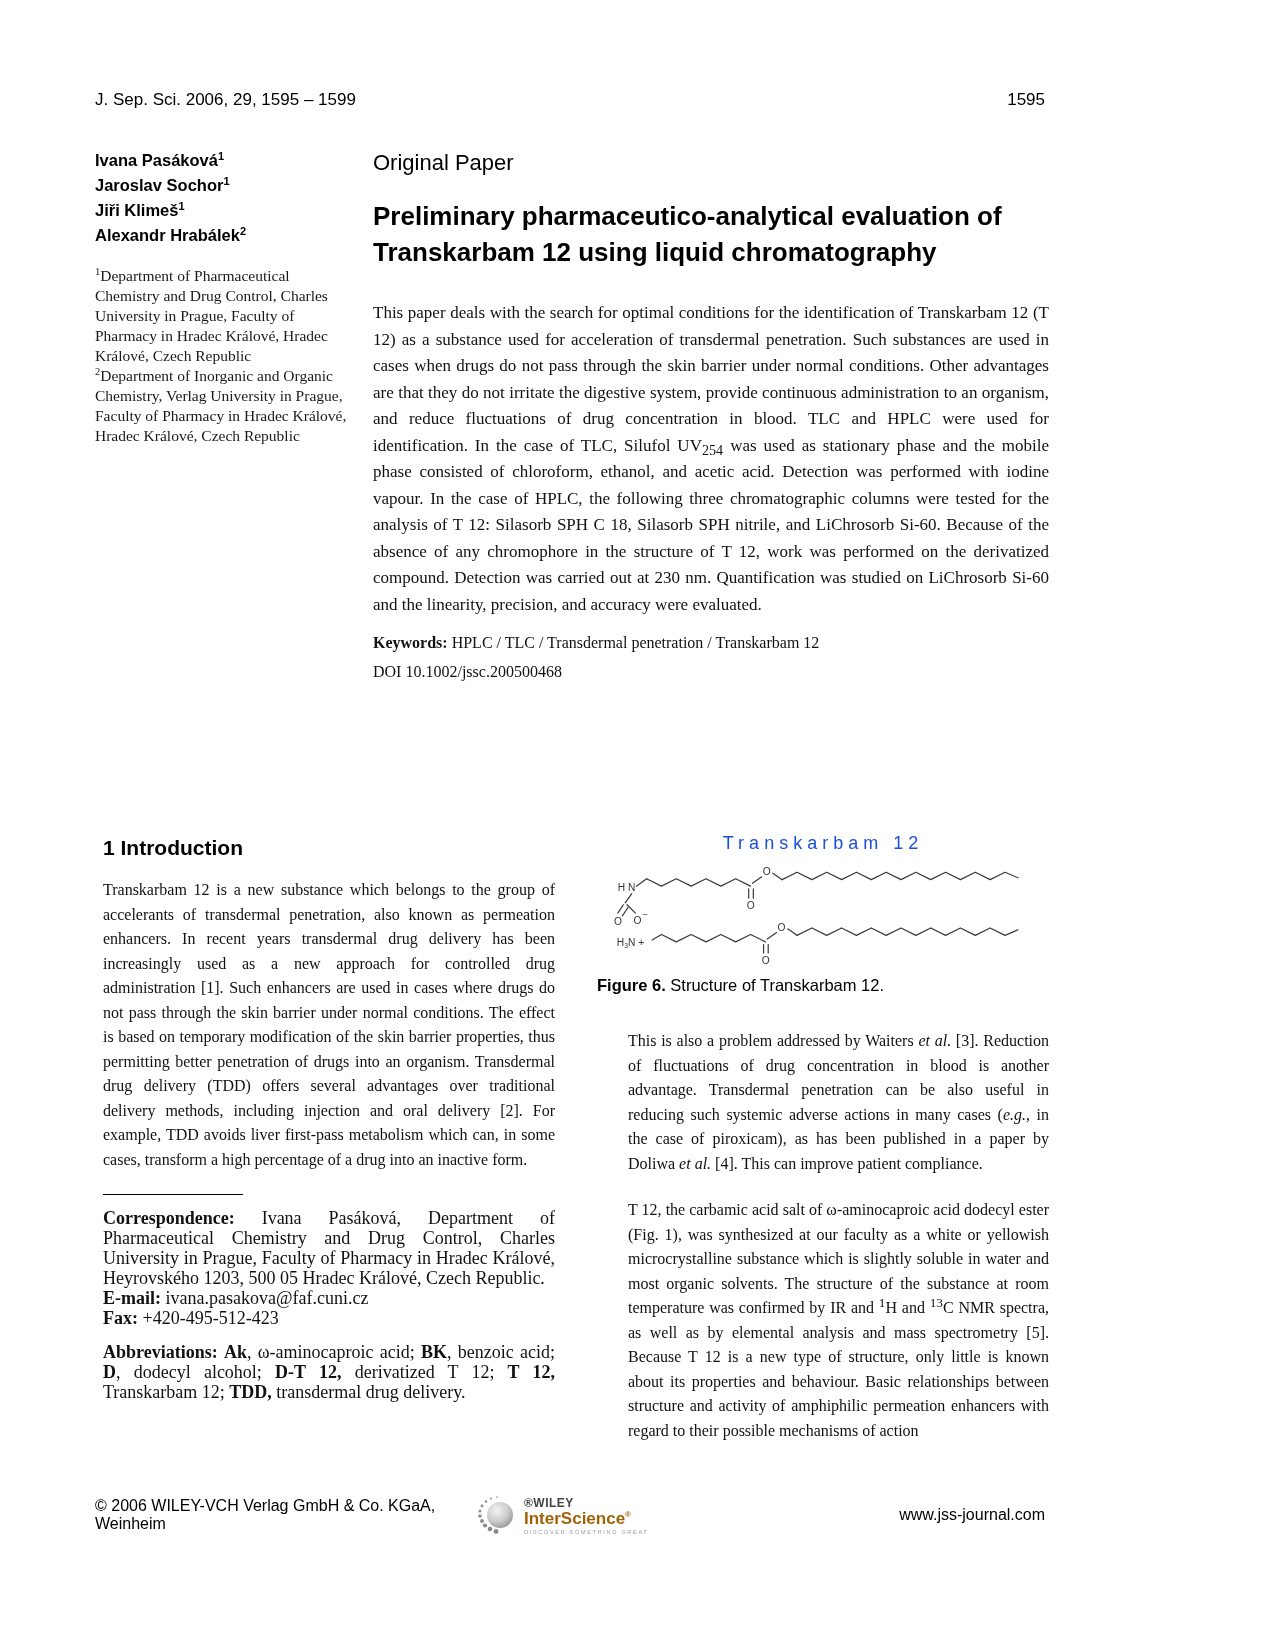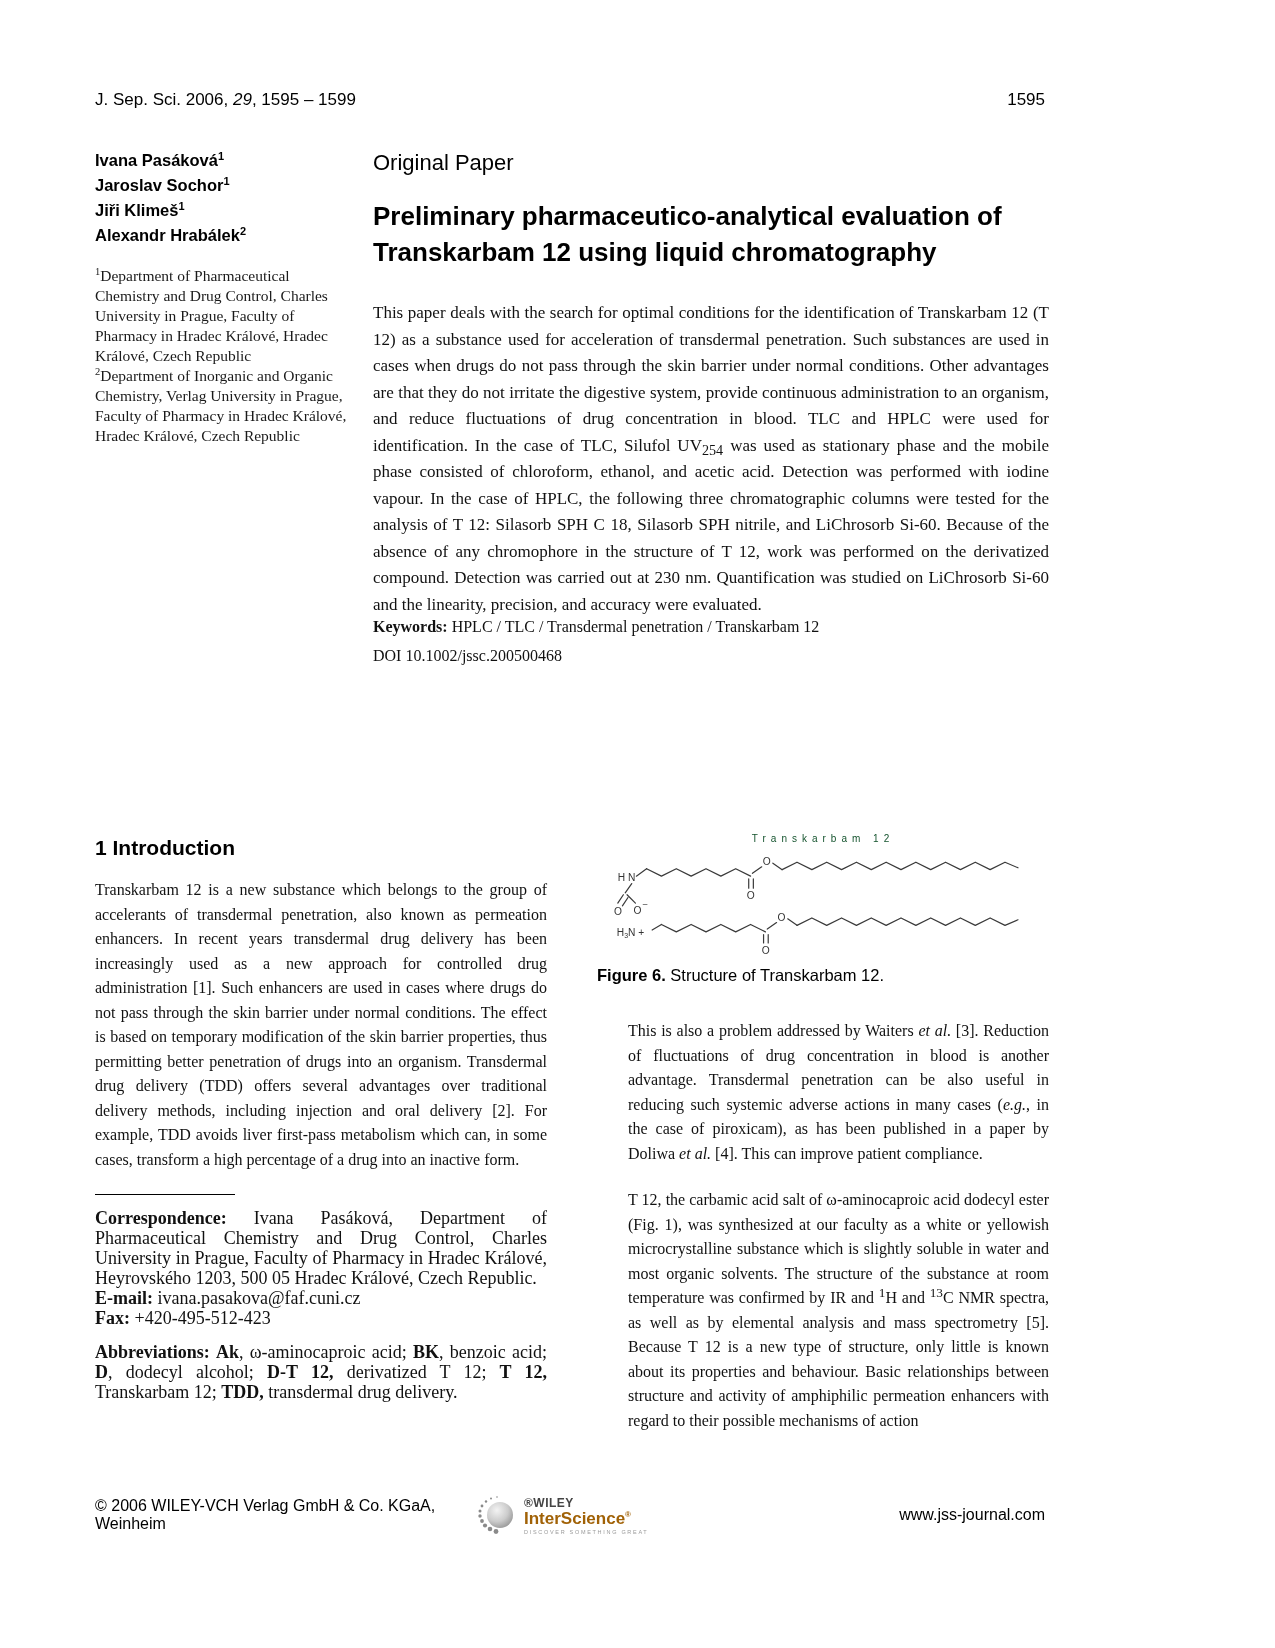--- a/index.html
+++ b/index.html
@@ -22,42 +22,42 @@
 
   .title{left:373px;top:198px;width:690px;font-family:"Liberation Sans",sans-serif;
       font-size:26px;font-weight:bold;line-height:36px;color:#000;margin:0;}
 
   .affiliations{left:95px;top:266px;width:256px;font-size:15.5px;line-height:20px;color:#1a1a1a;}
   .affiliations sup{font-size:10.5px;}
 
   
   .abstract-block{left:373px;top:300px;width:676px;}
   .abstract{font-size:17px;line-height:26.5px;text-align:justify;color:#111;}
-  .kw-line{margin-top:0;font-size:16px;}
+  .kw-line{margin-top:16px;font-size:16px;}
   .dates-line{margin-top:11px;font-size:16px;}
   .doi-line{margin-top:11px;font-size:16px;}
 
   
-  .col-left{left:95px;top:836px;width:452px;}
+  .col-left{left:103px;top:836px;width:452px;}
   .col-right{left:597px;top:833px;width:452px;}
   h2.section{font-family:"Liberation Sans",sans-serif;font-size:21px;font-weight:bold;
       margin:0 0 18px 0;color:#000;}
   .body-par{font-size:16px;line-height:24.5px;text-align:justify;color:#111;}
   .col-right .body-par{margin-top:22px;margin-left:31px;}
   .col-right .first-par{margin-top:34px;}
 
   
   .footnote{margin-top:22px;font-size:18px;line-height:20px;text-align:justify;color:#111;}
   .fn-rule{width:140px;border-top:1.5px solid #000;margin-bottom:13px;}
   .fn-gap{margin-top:14px;}
 
   
   .figure{margin:0;}
-  .fig-label{font-family:"Liberation Sans",sans-serif;font-size:10px;letter-spacing:5px;
-      text-align:center;color:#14532d;margin-bottom:8px;}
+  .fig-label{font-family:"Liberation Sans",sans-serif;font-size:18px;letter-spacing:5px;
+      text-align:center;color:#1d4ed8;margin-bottom:8px;}
   .structure{display:block;}
   .caption{margin-top:10px;font-family:"Liberation Sans",sans-serif;font-size:16.5px;color:#000;}
 
   
   .footer{left:95px;top:1494px;width:950px;display:flex;align-items:center;
       font-family:"Liberation Sans",sans-serif;font-size:16px;color:#000;}
   .copyright{flex:1;}
   .url{flex:1;text-align:right;}
   .logo{display:flex;align-items:center;width:190px;}
   .logo-text{margin-left:3px;}
@@ -65,21 +65,21 @@
   .logo-is{font-size:17px;font-weight:bold;color:#a16207;line-height:17px;}
   .logo-is sup{font-size:8px;}
   .logo-tag{font-size:5.5px;color:#9a9a9a;letter-spacing:1.7px;margin-top:2px;}
 </style>
 </head>
 <body>
 
 <div>
 
   <div class="abs running-head">
-    <span><span>J. Sep. Sci. 2006, </span><span style="font-style: italic;">29</span><span>, 1595 – 1599</span></span>
+    <span><span>J. Sep. Sci. 2006, </span><span style="">29</span><span>, 1595 – 1599</span></span>
     <span>1595</span>
   </div>
 
   <div class="abs authors">
     <div><span>Ivana Pasáková</span><sup>1</sup></div>
     <div><span>Jaroslav Sochor</span><sup>1</sup></div>
     <div><span>Jiři Klimeš</span><sup>1</sup></div>
     <div><span>Alexandr Hrabálek</span><sup>2</sup></div>
   </div>
 

